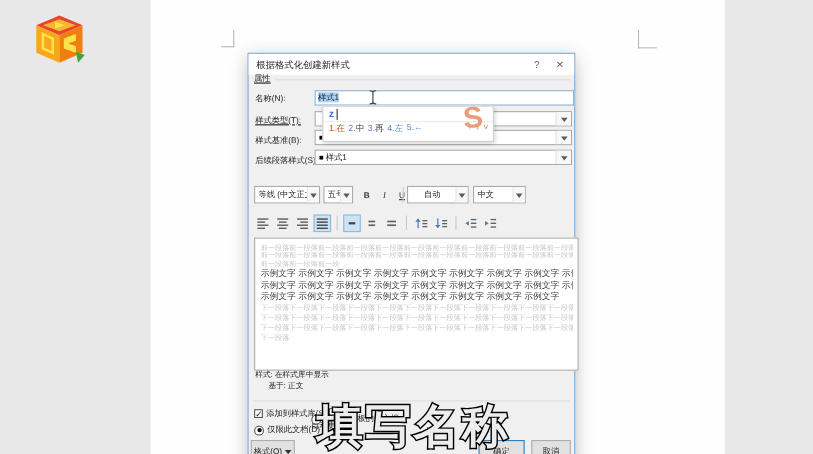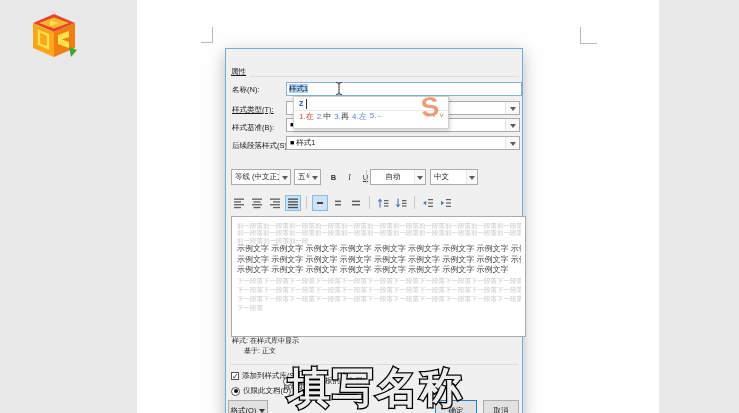--- a/index.html
+++ b/index.html
@@ -18,21 +18,21 @@
   
   #dialog{position:absolute;left:225px;top:48px;width:296px;height:372px;
     background:#f0f0f0;border:1px solid #76a9dc;box-shadow:0 5px 16px rgba(0,0,0,.28);
     font-size:7.5px;color:#1a1a1a;}
   #titlebar{position:absolute;left:0;top:0;right:0;height:19px;background:#fff;}
   #dlg-title{position:absolute;left:7px;top:5px;font-size:8.5px;color:#222;white-space:nowrap;}
   .tb-btn{position:absolute;top:3px;width:16px;height:14px;text-align:center;font-size:9px;color:#666;line-height:14px;cursor:default;}
   #help-btn{right:26px;}
   #close-btn{right:5px;}
 
-  .grp{position:absolute;display:flex;align-items:flex-end;width:288px;left:5px;text-decoration:underline;}
+  .grp{position:absolute;display:flex;align-items:center;width:288px;left:5px;text-decoration:underline;}
   .grp .grp-label{color:#1a1a1a;font-size:7.5px;white-space:nowrap;margin-right:4px;}
   .grp .grp-line{flex:1;height:1px;background:#dcdcdc;}
 
   .fld-label{position:absolute;left:6px;white-space:nowrap;font-size:7.5px;color:#1a1a1a;}
 
   #name-input{position:absolute;left:60px;top:33px;width:232px;height:12px;background:#fff;
     border:1px solid #8ab0d2;font-size:7.5px;line-height:12px;padding-left:2px;}
   #name-input .sel{background:#a9d1f5;}
 
   .combo{position:absolute;left:60px;width:234px;height:14px;background:#fff;border:1px solid #ababab;box-sizing:border-box;}
@@ -118,20 +118,25 @@
     <polygon points="25,6.5 40,12 25,17.5 10,12" fill="#f7b733"></polygon>
     <polygon points="21,9 30,12 21,15" fill="#ffe24a"></polygon>
     <polygon points="4,12 25,21 25,46 4,37" fill="#f9a61a"></polygon>
     <polygon points="46,12 25,21 25,46 46,37" fill="#f07f13"></polygon>
     <path d="M10 20 l9 4 v13 l-9 -4 z" fill="none" stroke="#ffe24a" stroke-width="2.4"></path>
     <path d="M29 24 l11 -4 v6 l-7 2.6 l7 2.4 v6 l-11 -4 z" fill="#ffe24a"></path>
     <polygon points="40,36 48,39 42,46" fill="#3aa935"></polygon>
   </svg>
 
   <div id="dialog">
+    <div id="titlebar">
+      <div id="dlg-title">根据格式化创建新样式</div>
+      <div id="help-btn" class="tb-btn">?</div>
+      <div id="close-btn" class="tb-btn">✕</div>
+    </div>
 
     <div class="grp" style="top:18px;">
       <span class="grp-label">属性</span>
       <span class="grp-line"></span>
     </div>
 
     <div class="fld-label" style="top:36px;">名称(N):</div>
     <div id="name-input">
       <span class="sel">样式1</span>
     </div>

